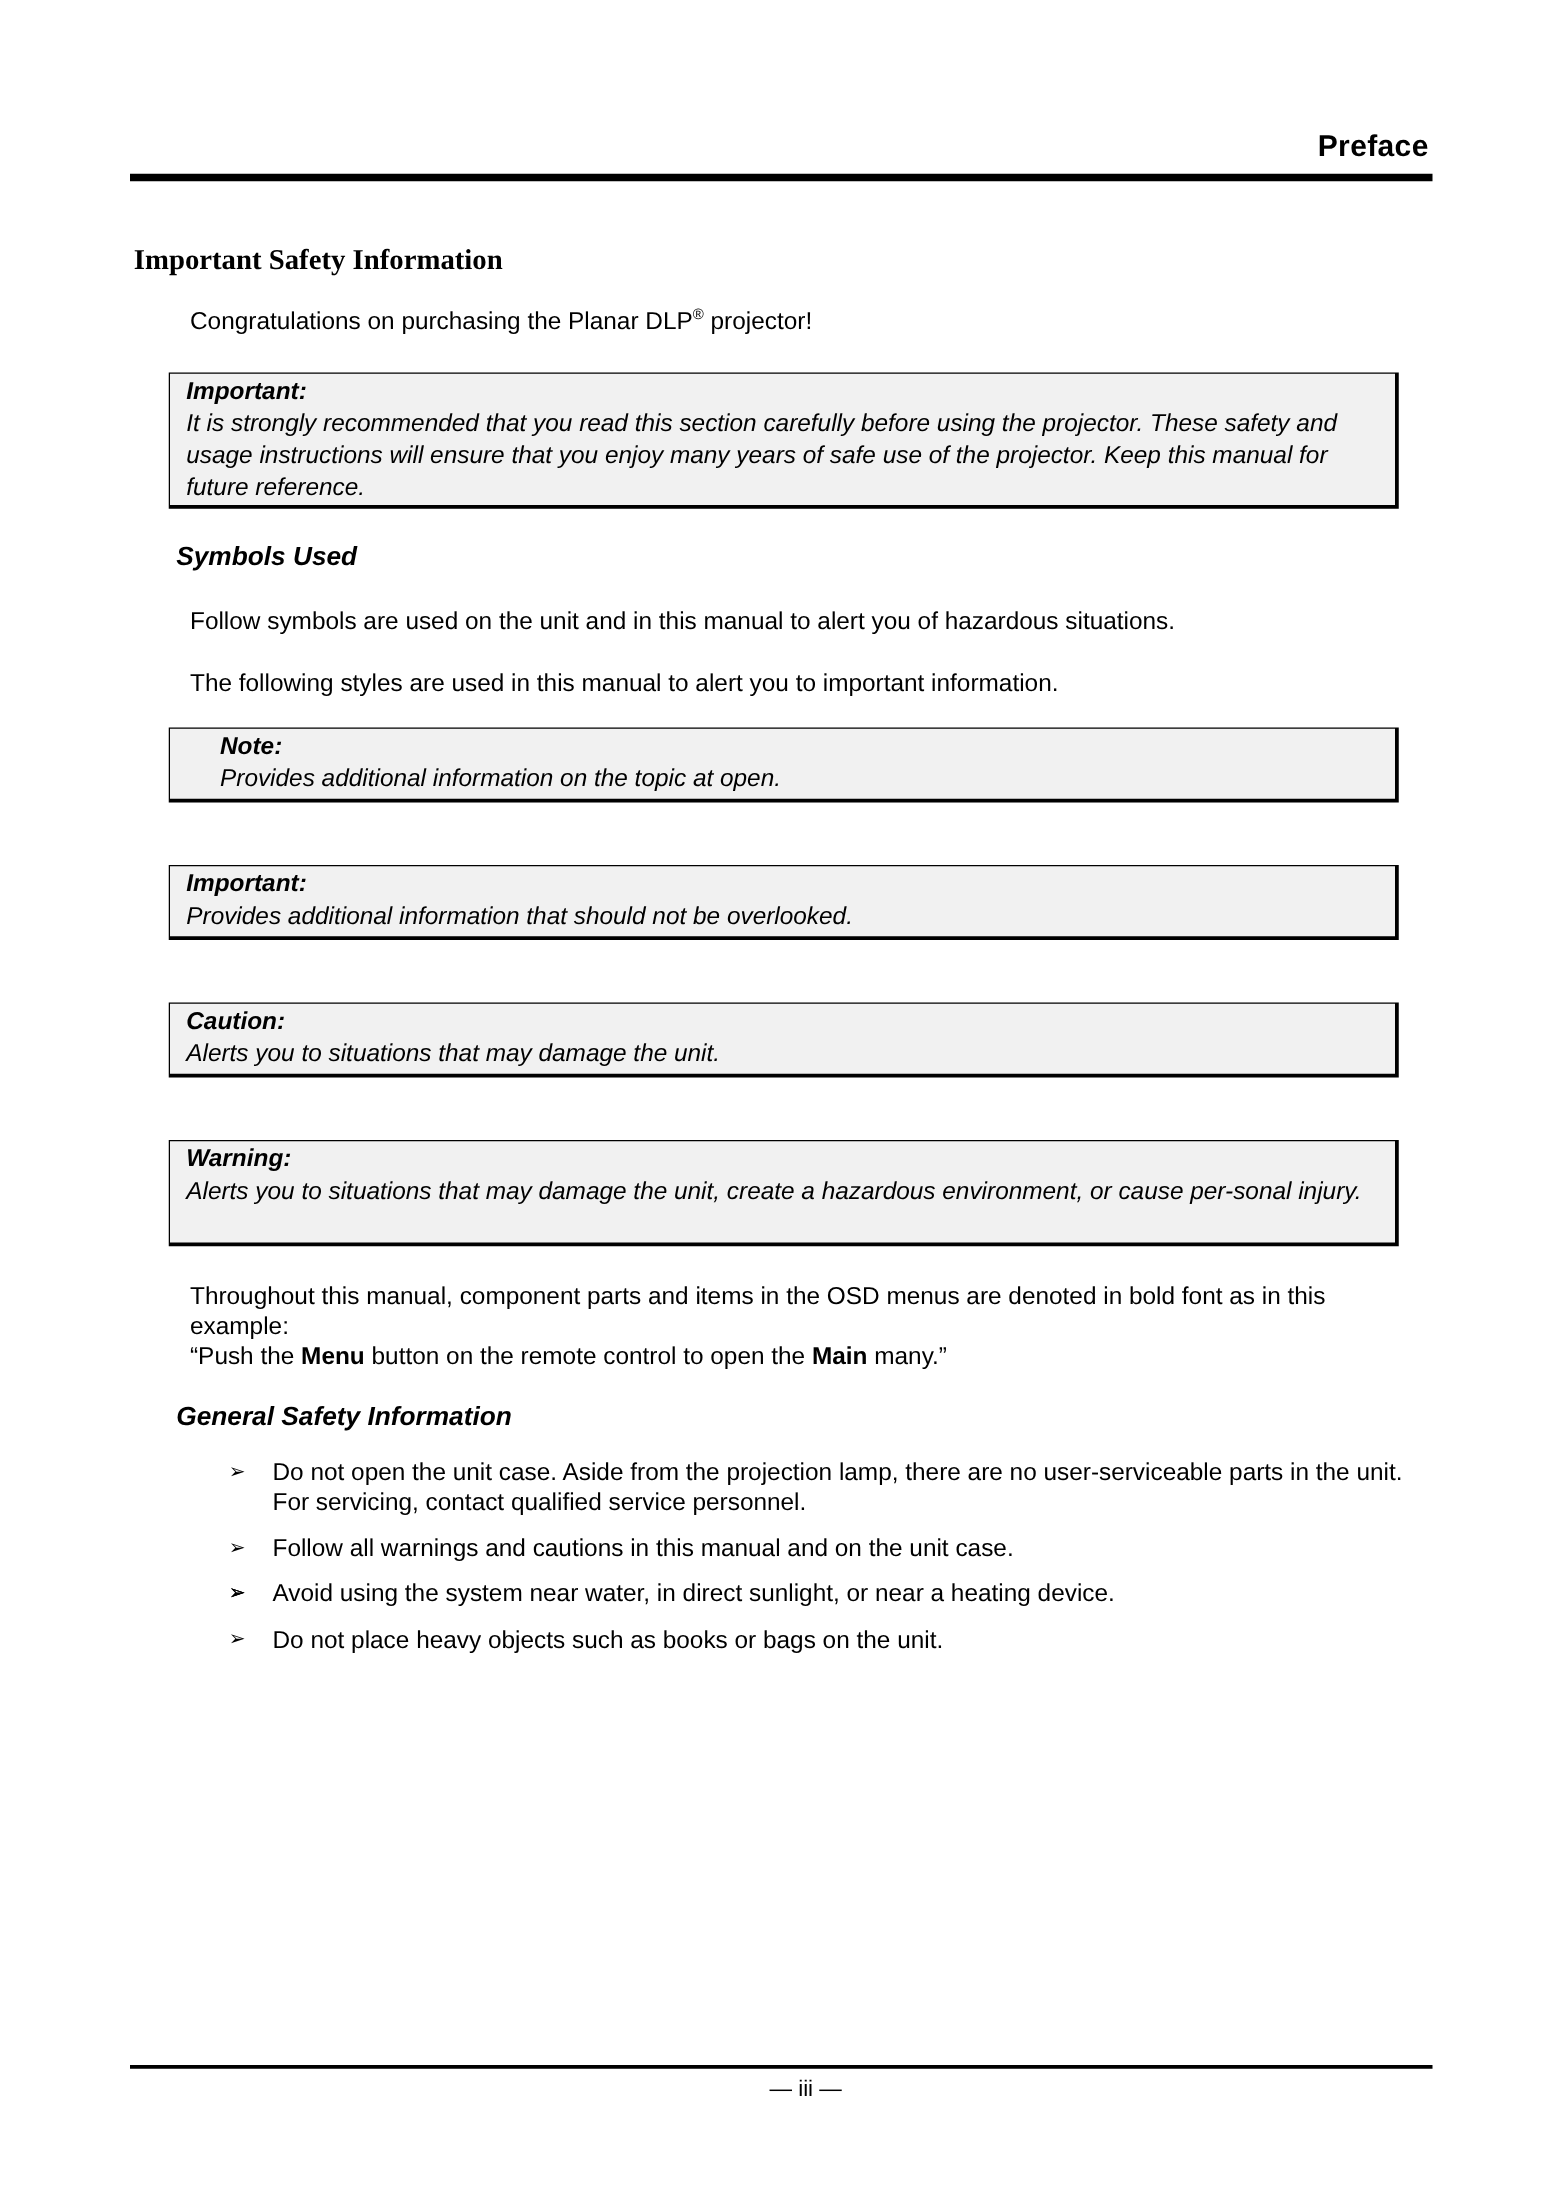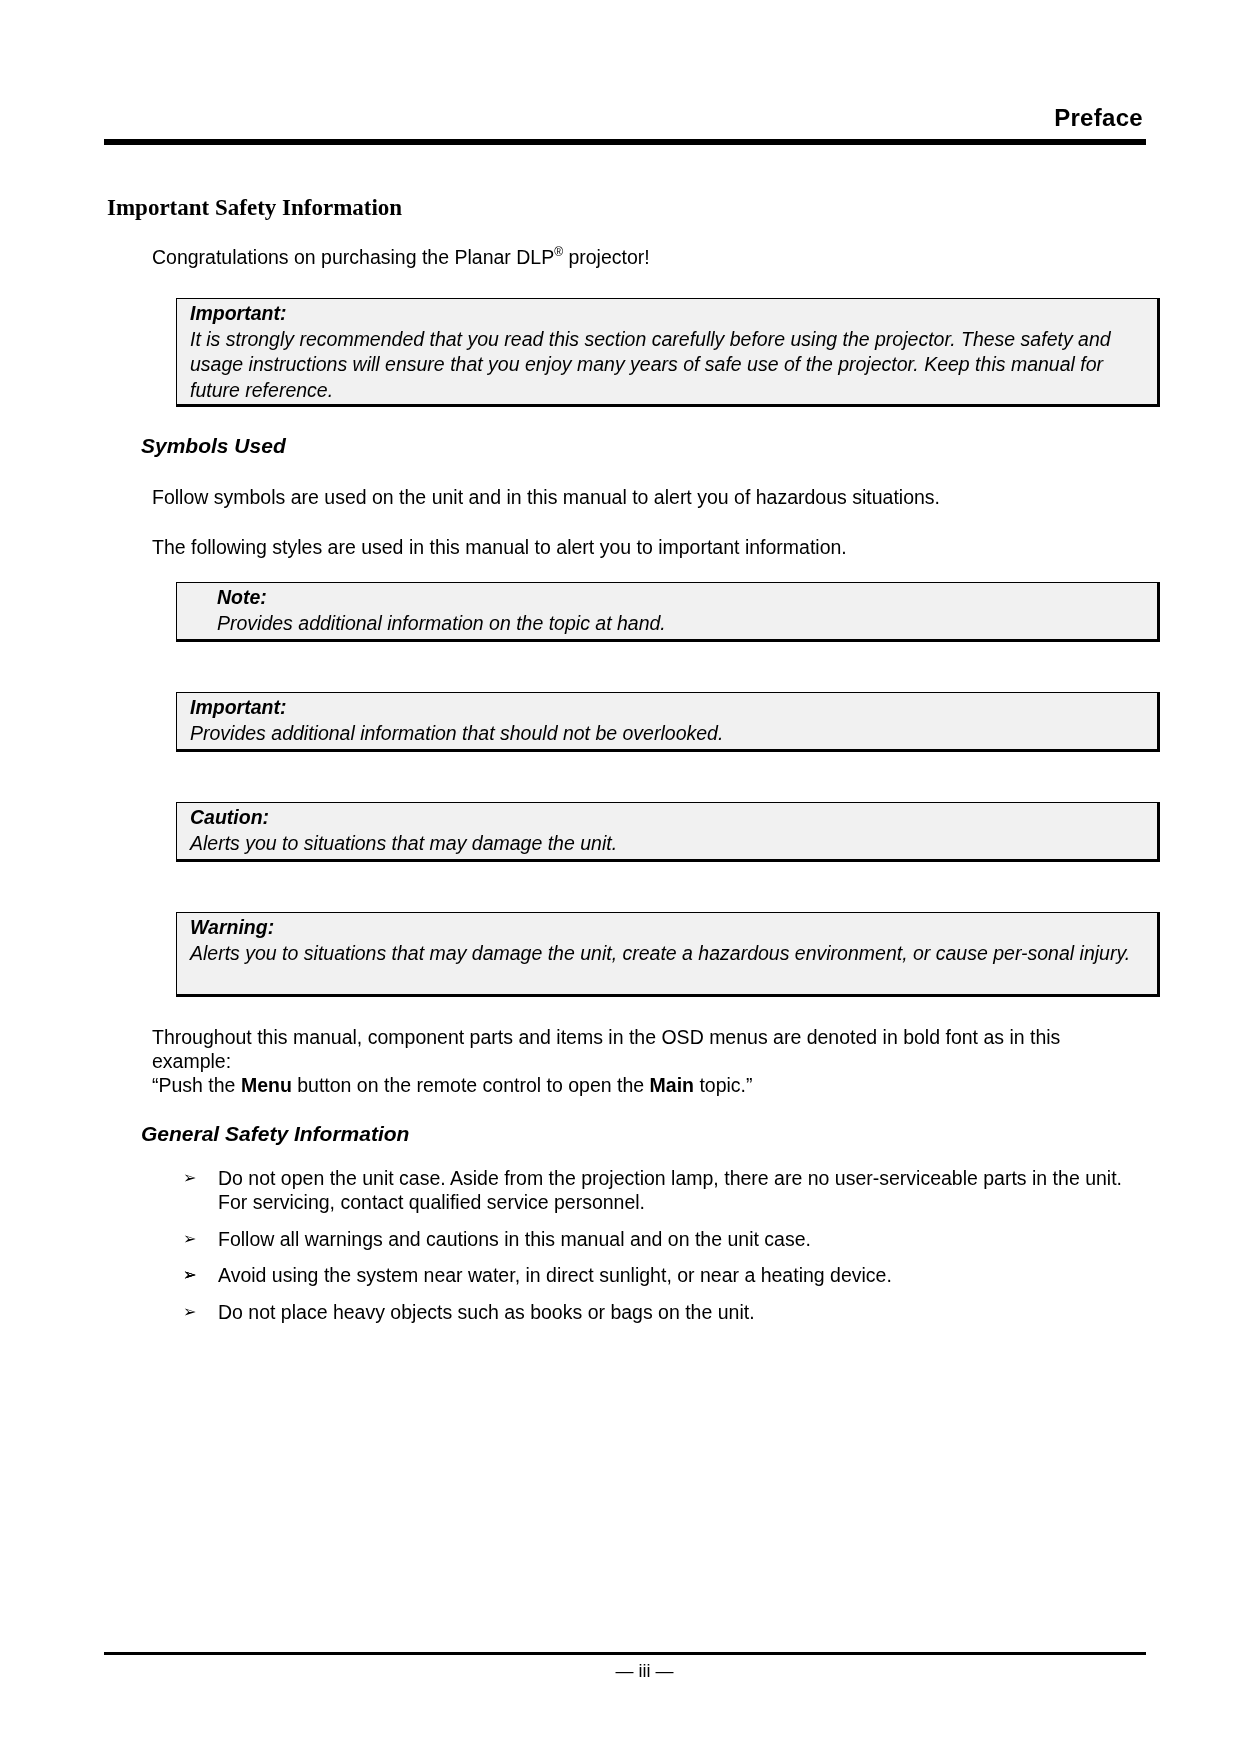--- a/index.html
+++ b/index.html
@@ -17,21 +17,21 @@
     }
     .body-text { font-size: 19.5px; line-height: 24px; }
     #congrats { left: 152px; top: 245px; }
     #congrats sup { font-size: 12px; vertical-align: 8px; line-height: 0; }
     .callout {
       position: absolute; left: 135px; width: 984px;
       background: #f1f1f1;
       border-left: 1.5px solid #000; border-top: 1.5px solid #000;
       border-right: 3px solid #000; border-bottom: 3px solid #000;
       padding: 2px 10px 3px 13px; box-sizing: border-box;
-      font-size: 19.5px; line-height: 25.5px; font-style: italic; margin-left: 41px;
+      font-size: 19.5px; line-height: 25.5px; font-style: italic;
     }
     .callout .label { font-weight: bold; display: block; }
     .callout .text { display: block; }
     .subheading { font-size: 21px; font-weight: bold; font-style: italic; margin-left: 16px; }
     #symbols-heading { left: 125px; top: 434px; }
     #symbols-p1 { left: 152px; top: 485px; }
     #symbols-p2 { left: 152px; top: 535px; }
     #bold-example { left: 152px; top: 1025px; width: 990px; line-height: 24px; }
     #general-heading { left: 125px; top: 1122px; }
     #safety-list { left: 183px; top: 1166px; width: 940px; margin: 0; padding: 0; list-style: none; }
@@ -54,38 +54,38 @@
   <span class="label">Important:</span>
   <span class="text">It is strongly recommended that you read this section carefully before using the projector. These safety and usage instructions will ensure that you enjoy many years of safe use of the projector. Keep this manual for future reference.</span>
 </div>
 
 <div id="symbols-heading" class="abs subheading">Symbols Used</div>
 <div id="symbols-p1" class="abs body-text">Follow symbols are used on the unit and in this manual to alert you of hazardous situations.</div>
 <div id="symbols-p2" class="abs body-text">The following styles are used in this manual to alert you to important information.</div>
 
 <div class="callout" style="top:582px; height:60px;padding-left:40px;">
   <span class="label">Note:</span>
-  <span class="text">Provides additional information on the topic at hand.</span>
+  <span class="text">Provides additional information on the topic at open.</span>
 </div>
 <div class="callout" style="top:692px; height:60px;">
   <span class="label">Important:</span>
   <span class="text">Provides additional information that should not be overlooked.</span>
 </div>
 <div class="callout" style="top:802px; height:60px;">
   <span class="label">Caution:</span>
   <span class="text">Alerts you to situations that may damage the unit.</span>
 </div>
 <div class="callout" style="top:912px; height:85px;">
   <span class="label">Warning:</span>
   <span class="text">Alerts you to situations that may damage the unit, create a hazardous environment, or cause per-sonal injury.</span>
 </div>
 
 <div id="bold-example" class="abs body-text">
   <div>Throughout this manual, component parts and items in the OSD menus are denoted in bold font as in this example:</div>
-  <div><span>“Push the </span><b>Menu</b><span> button on the remote control to open the </span><b>Main</b><span> topic.”</span></div>
+  <div><span>“Push the </span><b>Menu</b><span> button on the remote control to open the </span><b>Main</b><span> many.”</span></div>
 </div>
 
 <div id="general-heading" class="abs subheading">General Safety Information</div>
 
 <ul id="safety-list" class="abs">
   <li><span class="bullet">➢</span><span>Do not open the unit case. Aside from the projection lamp, there are no user-serviceable parts in the unit. For servicing, contact qualified service personnel.</span></li>
   <li><span class="bullet">➢</span><span>Follow all warnings and cautions in this manual and on the unit case.</span></li>
   <li><span class="bullet">➢</span></li>
   <li><span class="bullet">➢</span></li>
   <li><span class="bullet">➢</span><span>Avoid using the system near water, in direct sunlight, or near a heating device.</span></li>

